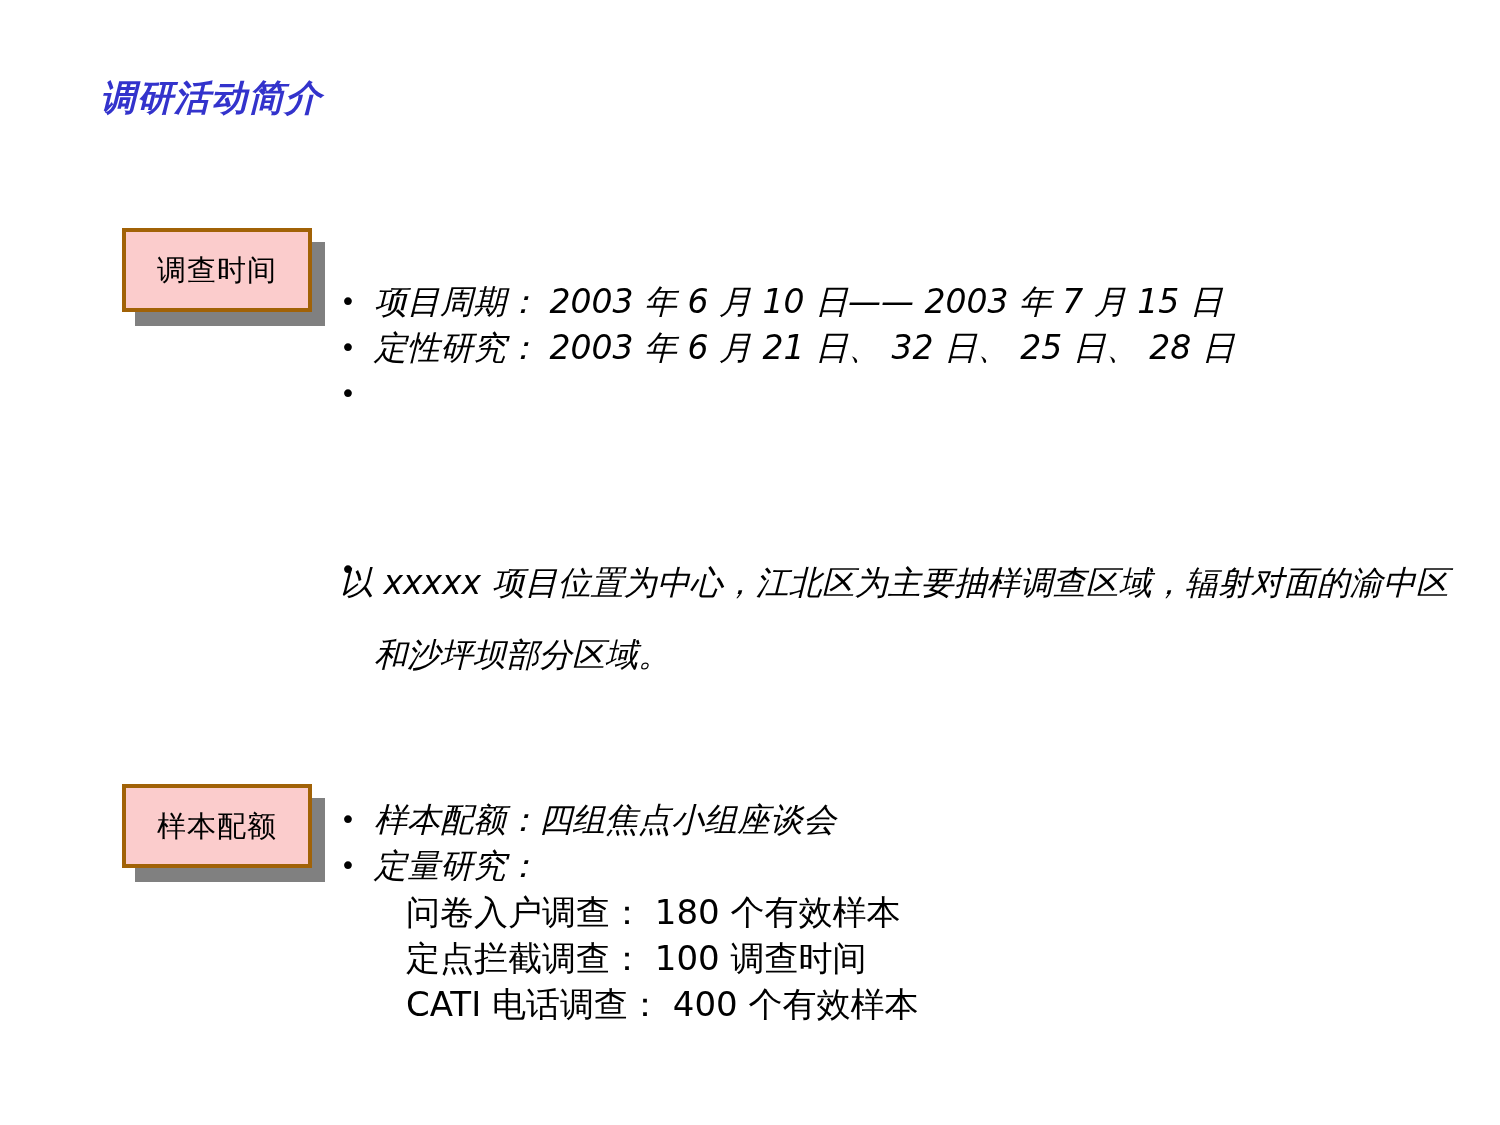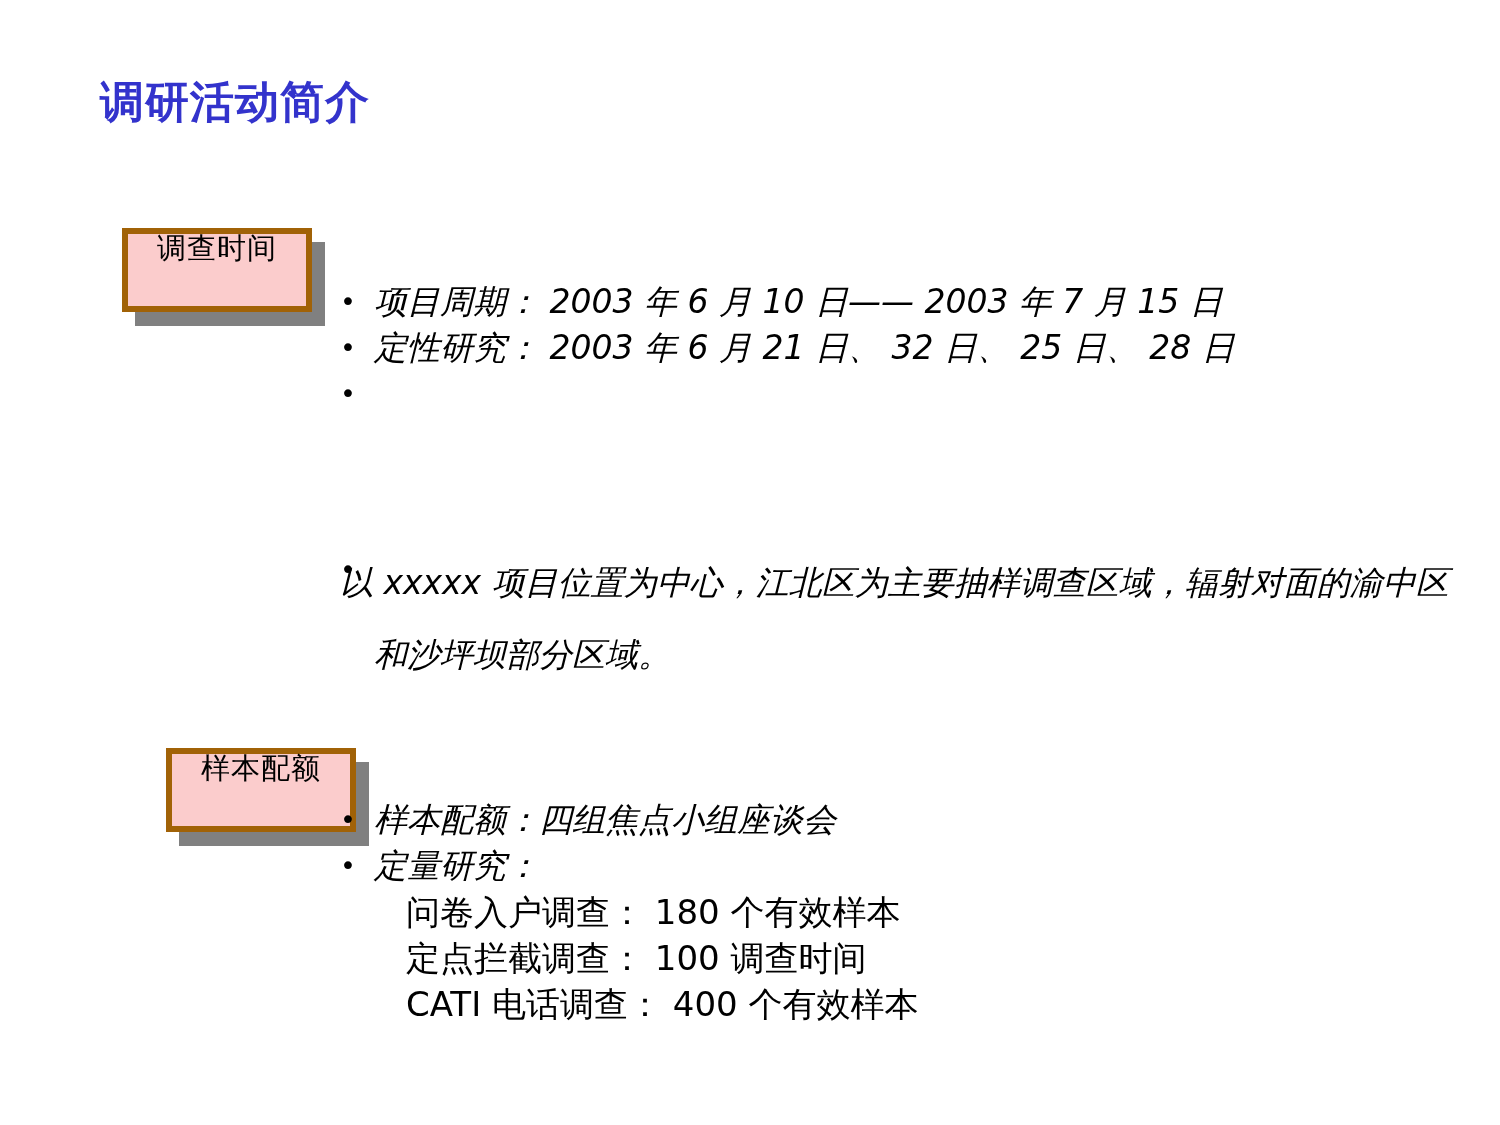--- a/index.html
+++ b/index.html
@@ -22,26 +22,27 @@
     width: 1500px;
     height: 1125px;
     background: #ffffff;
   }
 
   
   .slide-title {
     position: absolute;
     left: 100px;
     top: 78px;
-    font-size: 44px;
+    font-size: 36px;
     font-weight: bold;
     color: #3333cc;
     letter-spacing: 1px;
     line-height: 1.1;
     white-space: nowrap;
+    font-style: italic;
   }
 
   
   .label-box {
     position: absolute;
     width: 190px;
     height: 84px;
   }
   .label-box .shadow {
     position: absolute;
@@ -51,35 +52,36 @@
     height: 84px;
     background: #808080;
   }
   .label-box .face {
     position: absolute;
     left: 0;
     top: 0;
     width: 190px;
     height: 84px;
     background: #fbcccc;
-    border: 6px solid #a16207;
+    border: 4px solid #a16207;
     box-sizing: border-box;
     display: flex;
+    align-items: center;
     justify-content: center;
   }
   .label-box .face-text {
     font-size: 29px;
     color: #000000;
     line-height: 1;
     letter-spacing: 1px;
   }
 
   #label-time  { left: 122px; top: 228px; }
   #label-area  { left: 122px; top: 478px; }
-  #label-quota { left: 122px; top: 748px; margin-left: 44px; }
+  #label-quota { left: 122px; top: 784px; }
 
   
   .body-block {
     position: absolute;
     color: #000000;
   }
 
   .bullet-line {
     display: flex;
     align-items: flex-start;

